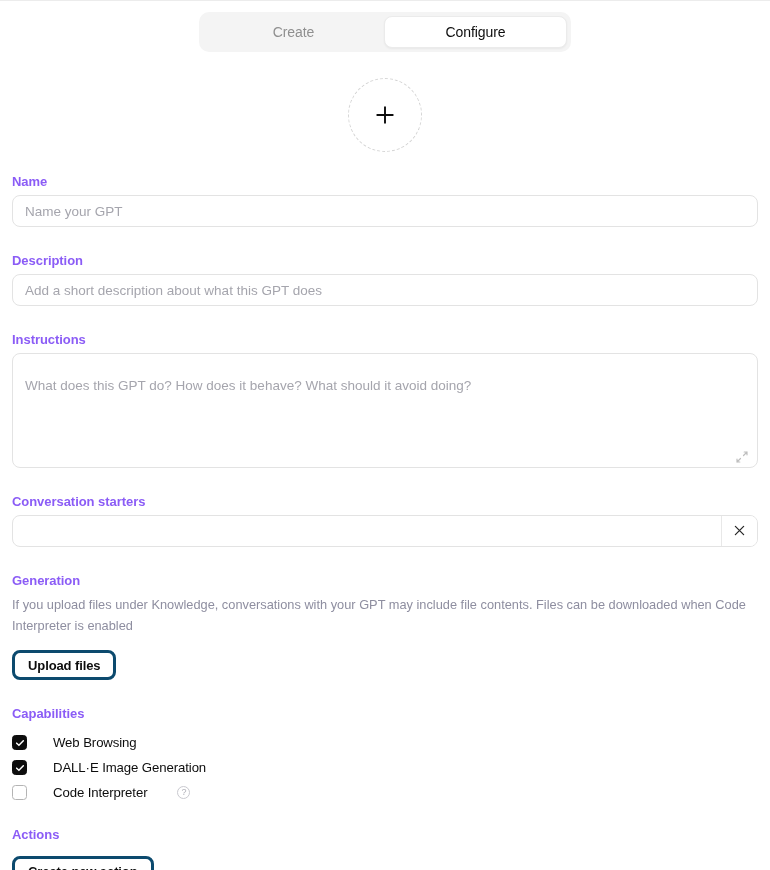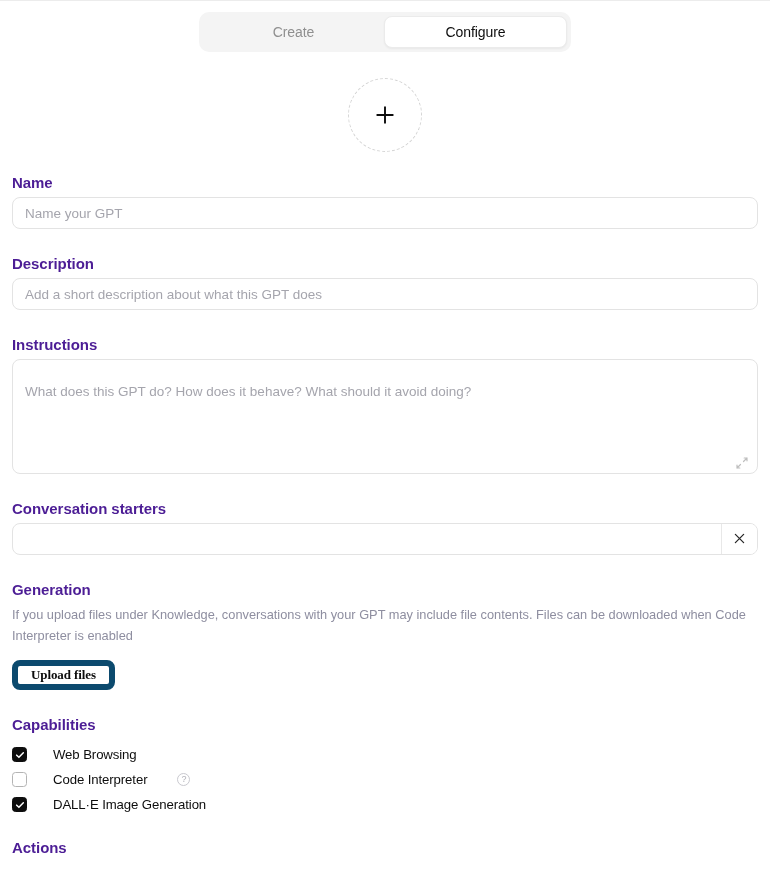--- a/index.html
+++ b/index.html
@@ -69,23 +69,23 @@
   }
   .avatar svg { display: block; }
 
   
   .form {
     padding: 0 12px;
     margin-top: 22px;
   }
   .field { margin-bottom: 0; }
   .label {
-    font-size: 15px;
+    font-size: 13px;
     font-weight: 700;
-    color: #4c1d95;
+    color: #8b5cf6;
     letter-spacing: -0.05px;
     margin-bottom: 6px;
   }
   .input {
     width: 100%;
     height: 32px;
     border: 1px solid #e3e3e3;
     border-radius: 8px;
     background: #fff;
     font-size: 13.5px;
@@ -160,27 +160,27 @@
     line-height: 1.62;
     max-width: 740px;
     margin-top: 7px;
   }
   .btn {
     display: inline-flex;
     align-items: center;
     justify-content: center;
     height: 30px;
     padding: 0 13px;
-    border: 6px solid #0c4a6e;
+    border: 3px solid #0c4a6e;
     border-radius: 8px;
     background: #fff;
     font-size: 13px;
     font-weight: 700;
     color: #0d0d0d;
-    font-family: Liberation Serif, serif;
+    font-family: Liberation Sans, sans-serif;
     cursor: pointer;
     letter-spacing: -0.1px;
   }
 
   
   .cap-row {
     display: flex;
     align-items: center;
     height: 25px;
     gap: 26px;
@@ -307,33 +307,33 @@
     <div class="cap-row">
       <span class="cbox checked">
         <svg width="10" height="10" viewBox="0 0 12 12" fill="none">
           <path d="M2 6.2L4.7 8.8L10 3.4" stroke="#ffffff" stroke-width="1.8" stroke-linecap="round" stroke-linejoin="round"></path>
         </svg>
       </span>
       <span class="cap-label">Web Browsing</span>
     </div>
 
     <div class="cap-row">
-      <span class="cbox"></span>
-      <span class="cap-label">Code Interpreter</span>
-      <span class="help-icon">?</span>
-    </div>
-
-    <div class="cap-row">
       <span class="cbox checked">
         <svg width="10" height="10" viewBox="0 0 12 12" fill="none">
           <path d="M2 6.2L4.7 8.8L10 3.4" stroke="#ffffff" stroke-width="1.8" stroke-linecap="round" stroke-linejoin="round"></path>
         </svg>
       </span>
       <span class="cap-label">DALL·E Image Generation</span>
     </div>
+
+    <div class="cap-row">
+      <span class="cbox"></span>
+      <span class="cap-label">Code Interpreter</span>
+      <span class="help-icon">?</span>
+    </div>
   </div>
 
   <div class="gap-22"></div>
 
   <div class="field">
     <div class="label">Actions</div>
     <div style="height:8px"></div>
     <button class="btn">
       <span>Create new action</span>
     </button>

